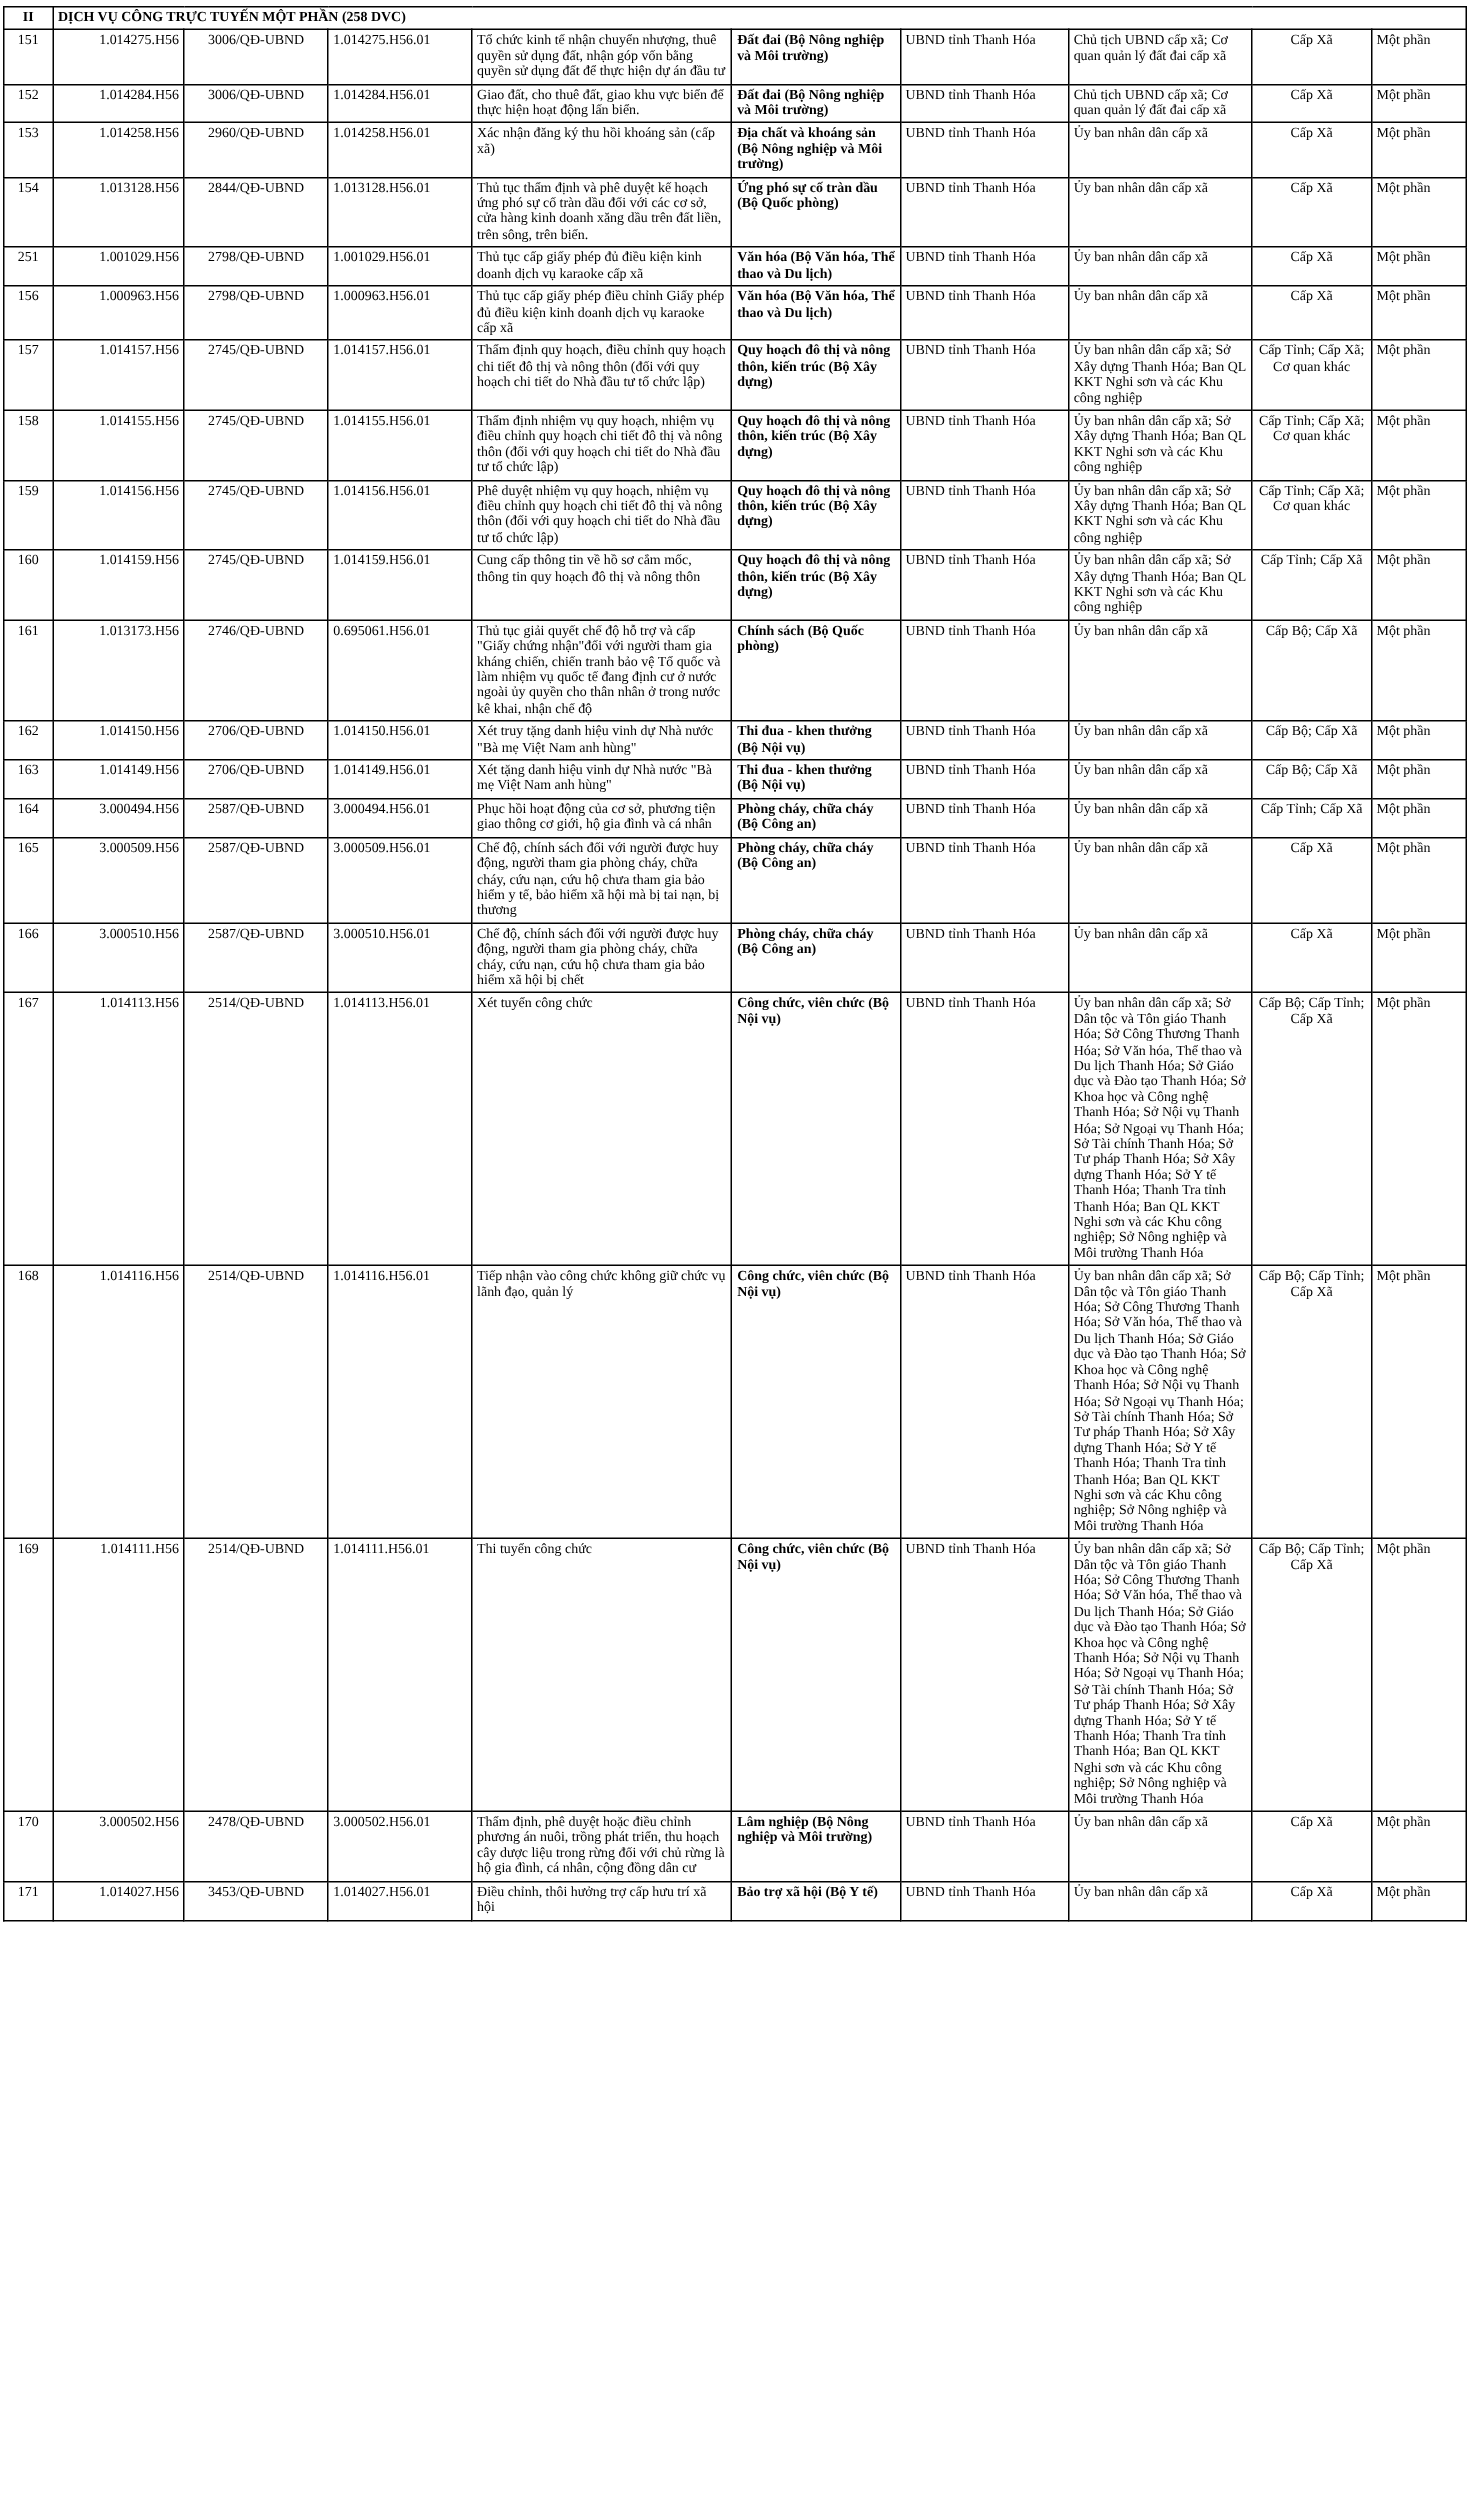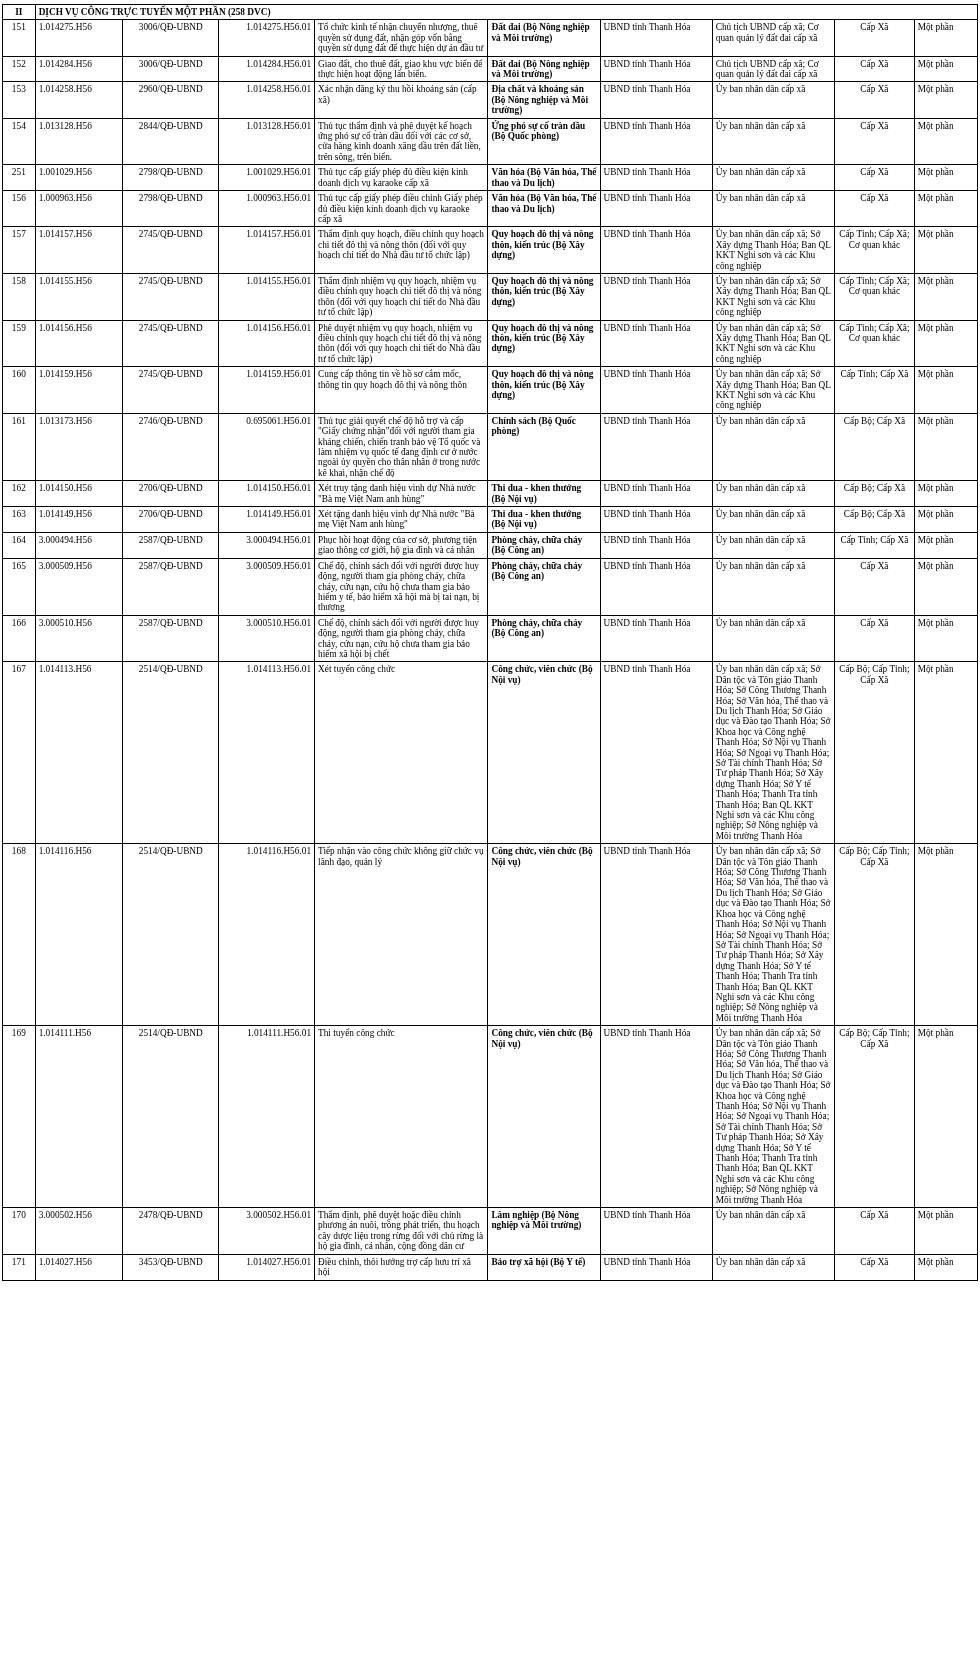--- a/index.html
+++ b/index.html
@@ -33,23 +33,23 @@
     word-wrap: break-word;
     overflow-wrap: break-word;
   }
   .section-row td {
     font-weight: bold;
     font-size: 10.5px;
     padding: 2px 4px;
     vertical-align: middle;
   }
   .c-no { text-align: center; }
-  .c-code { text-align: left; }
+  .c-code { text-align: right; }
   .c-dec { text-align: center; }
-  .c-code2 { text-align: right; }
+  .c-code2 { text-align: left; }
   .c-name { text-align: left; }
   .c-field { text-align: left; font-weight: bold; }
   .c-agency { text-align: left; }
   .c-impl { text-align: left; }
   .c-level { text-align: center; }
   .c-type { }
   .mid { vertical-align: middle; }
   .sec-label { width: 26px; text-align: center; }
 </style>
 </head>

